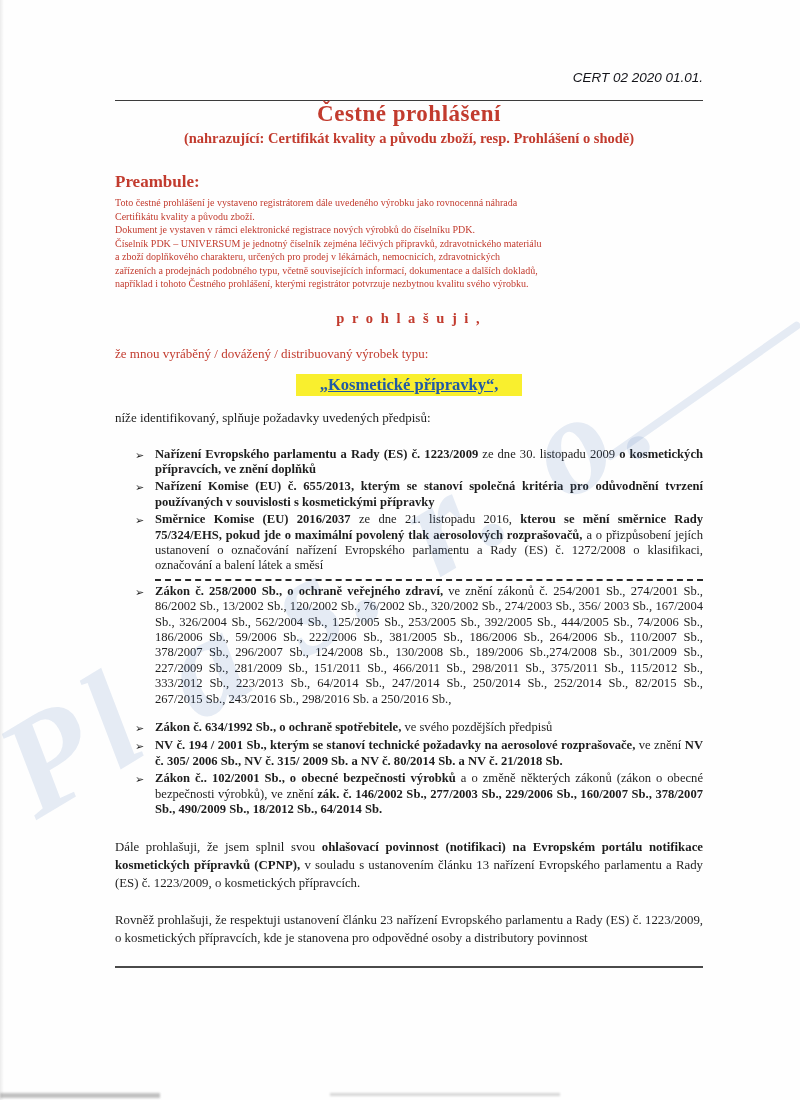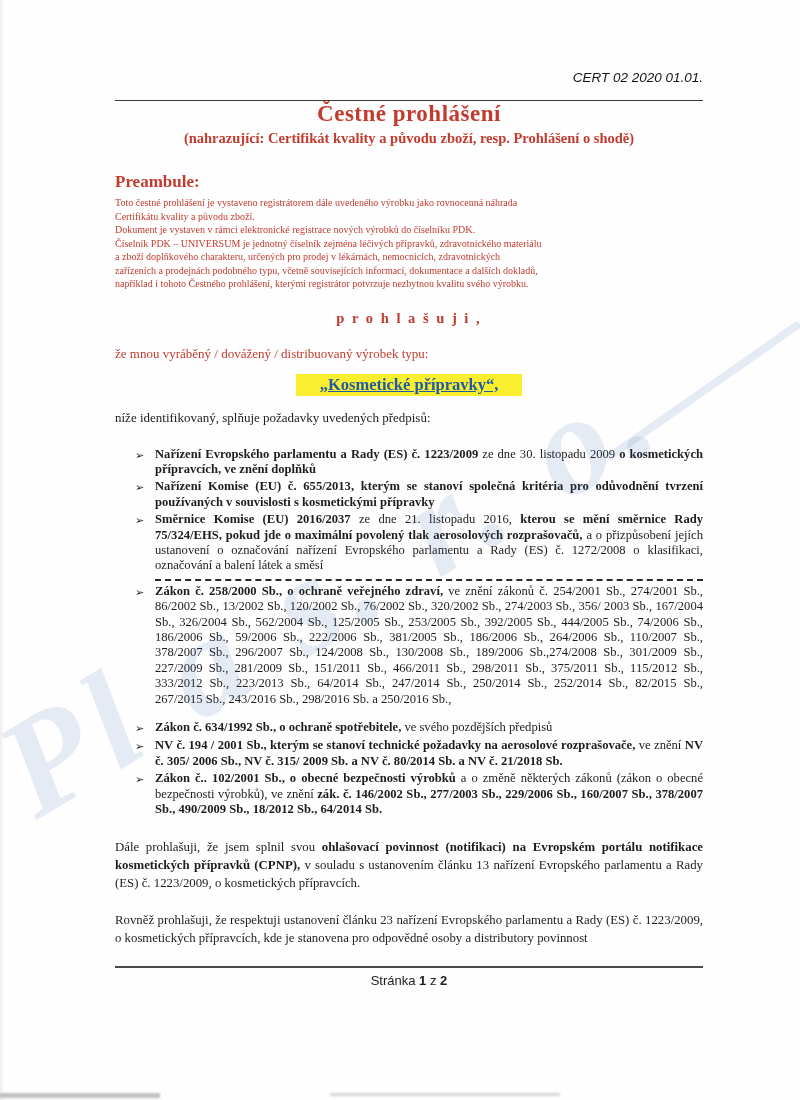--- a/index.html
+++ b/index.html
@@ -129,18 +129,17 @@
           <span class="marker">➢</span>
           <div class="reg-text"><span class="bold">Zákon č.. 102/2001 Sb., o obecné bezpečnosti výrobků</span><span> a o změně některých zákonů (zákon o obecné bezpečnosti výrobků), ve znění </span><span class="bold">zák. č. 146/2002 Sb., 277/2003 Sb., 229/2006 Sb., 160/2007 Sb., 378/2007 Sb., 490/2009 Sb., 18/2012 Sb., 64/2014 Sb.</span></div>
         </div>
       </div>
 
     <div class="para"><span>Dále prohlašuji, že jsem splnil svou </span><span class="bold">ohlašovací povinnost (notifikaci) na Evropském portálu notifikace kosmetických přípravků (CPNP),</span><span> v souladu s ustanovením článku 13 nařízení Evropského parlamentu a Rady (ES) č. 1223/2009, o kosmetických přípravcích.</span></div>
 
     <div class="para"><span>Rovněž prohlašuji, že respektuji ustanovení článku 23 nařízení Evropského parlamentu a Rady (ES) č. 1223/2009, o kosmetických přípravcích, kde je stanovena pro odpovědné osoby a distributory povinnost</span></div>
 
     <hr class="footer-rule">
-    <div class="footer-text"><span>Stránka </span><span class="bold">1</span><span> z </span><span class="bold">2</span></div>
   </div>
 
   <div class="smudge-a"></div>
   <div class="smudge-b"></div>
 </div>
 
 </body></html>

